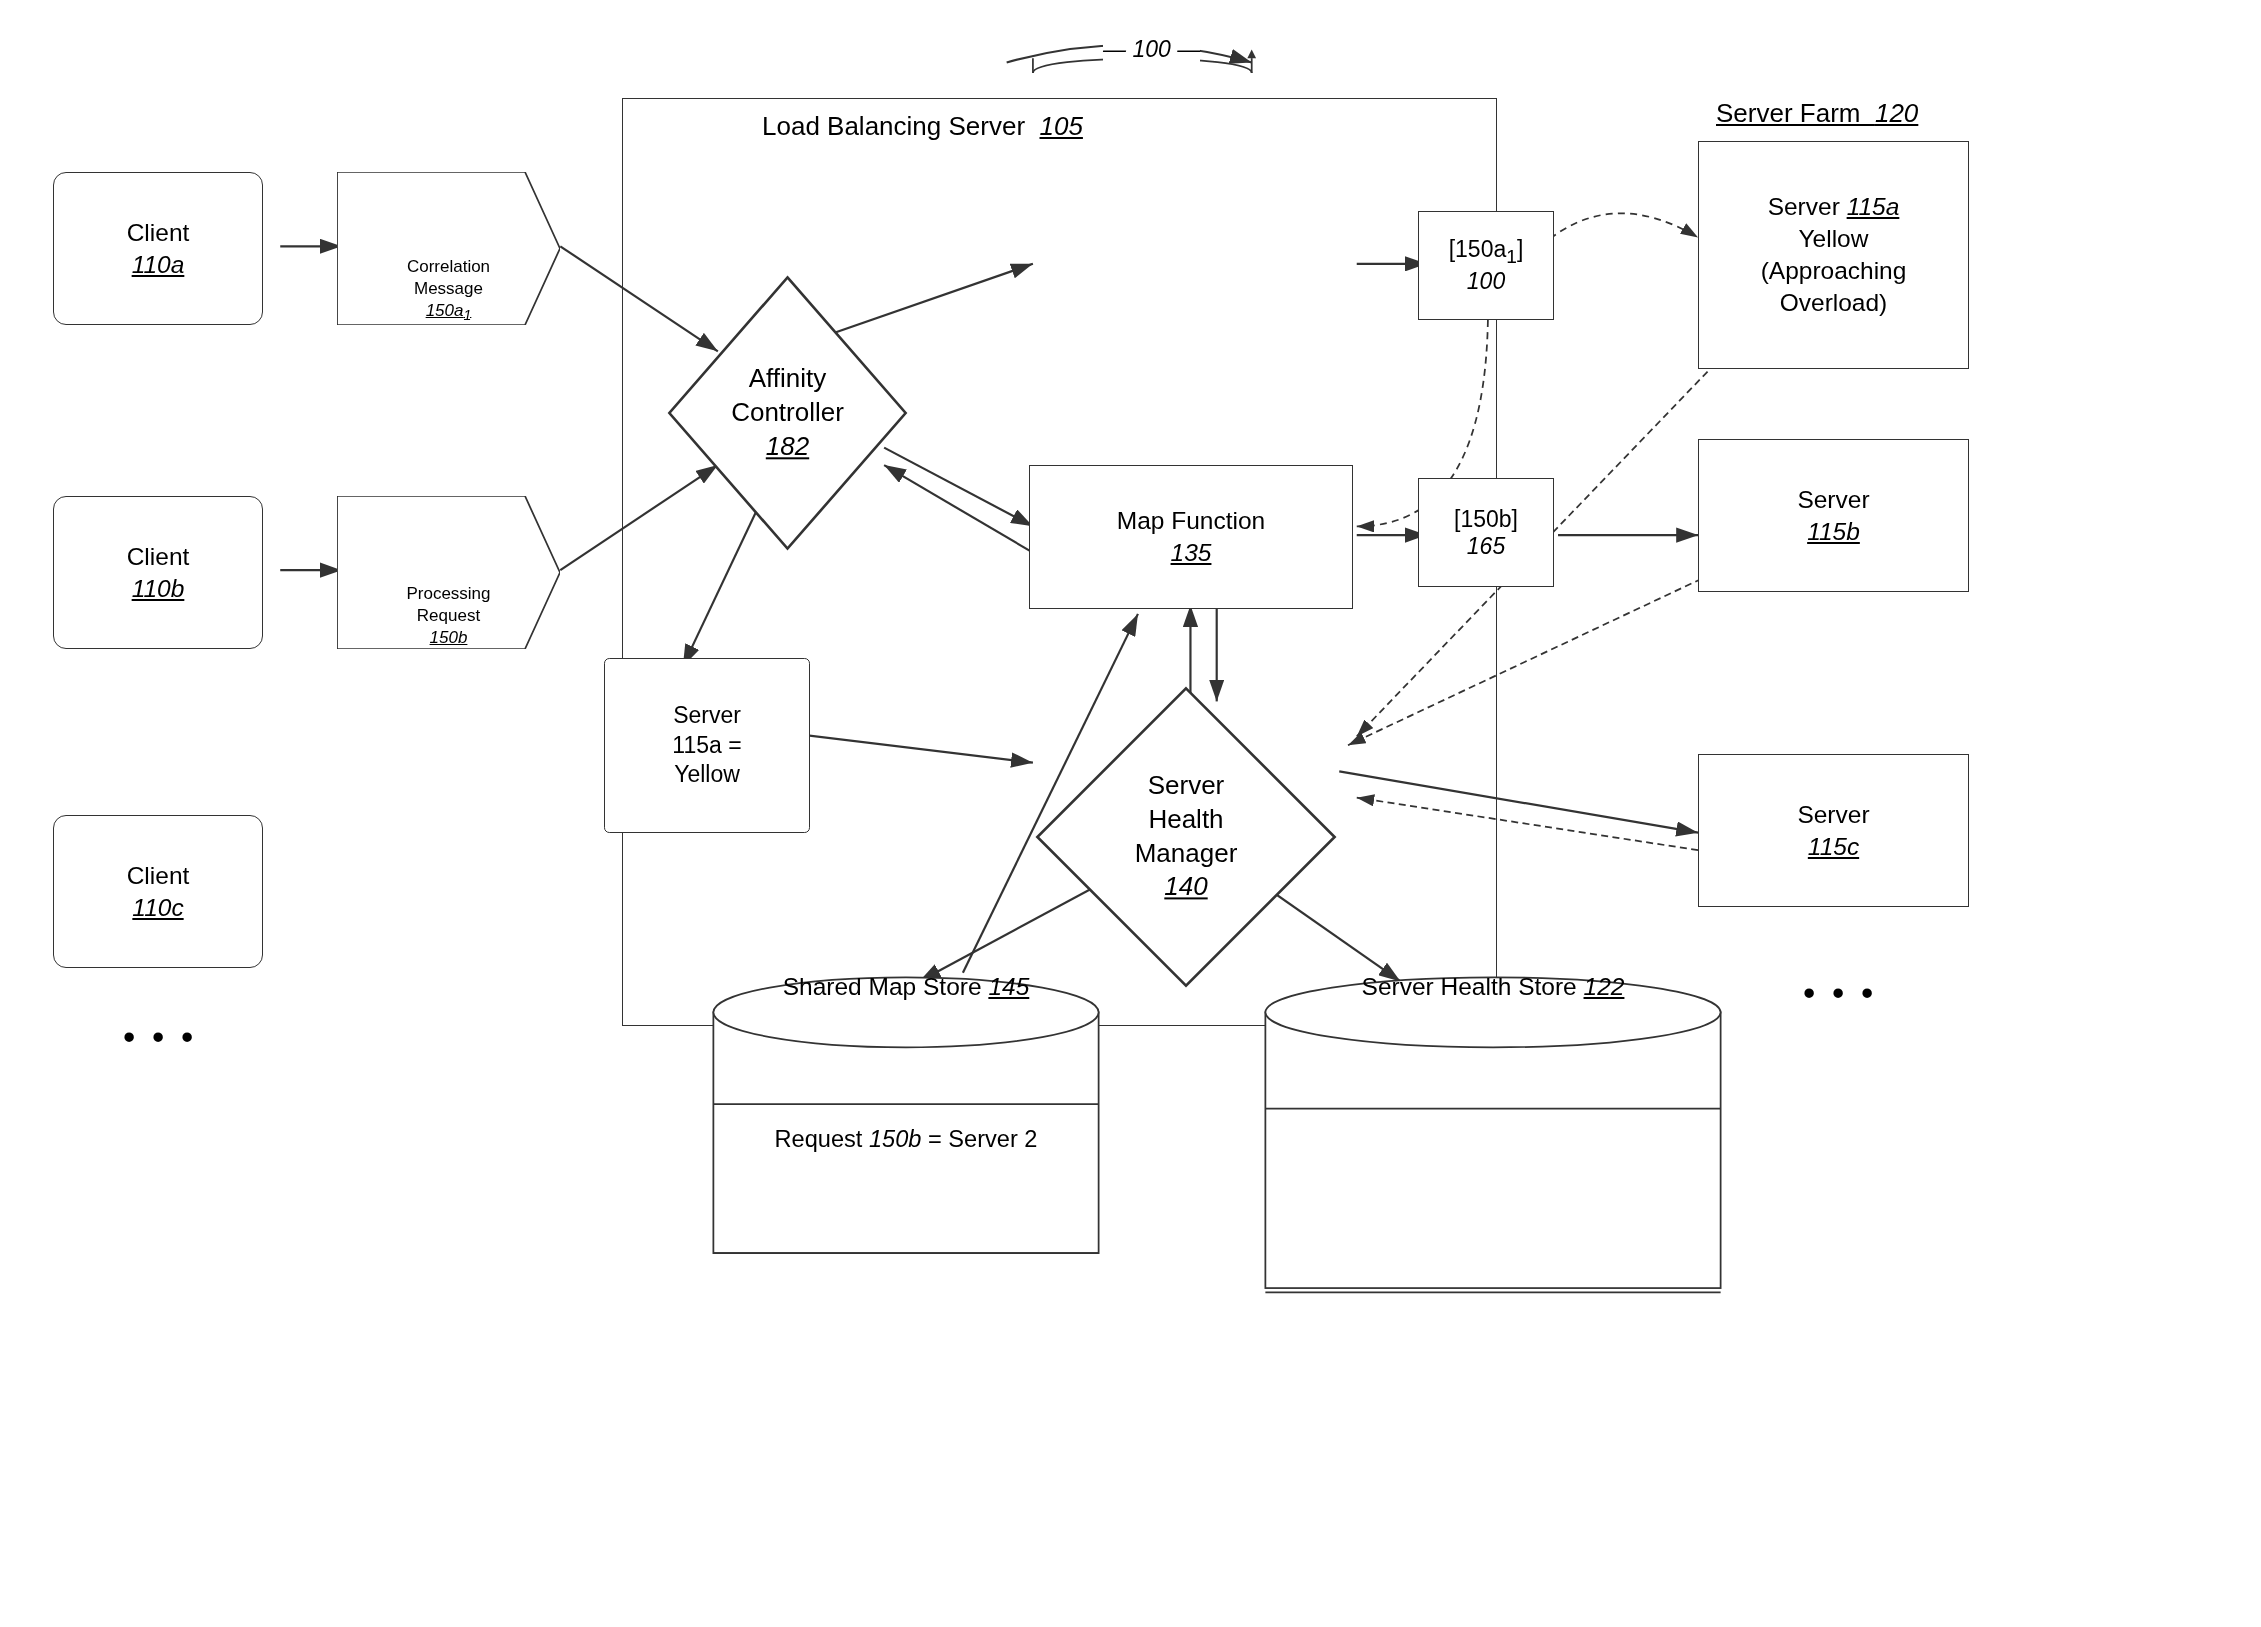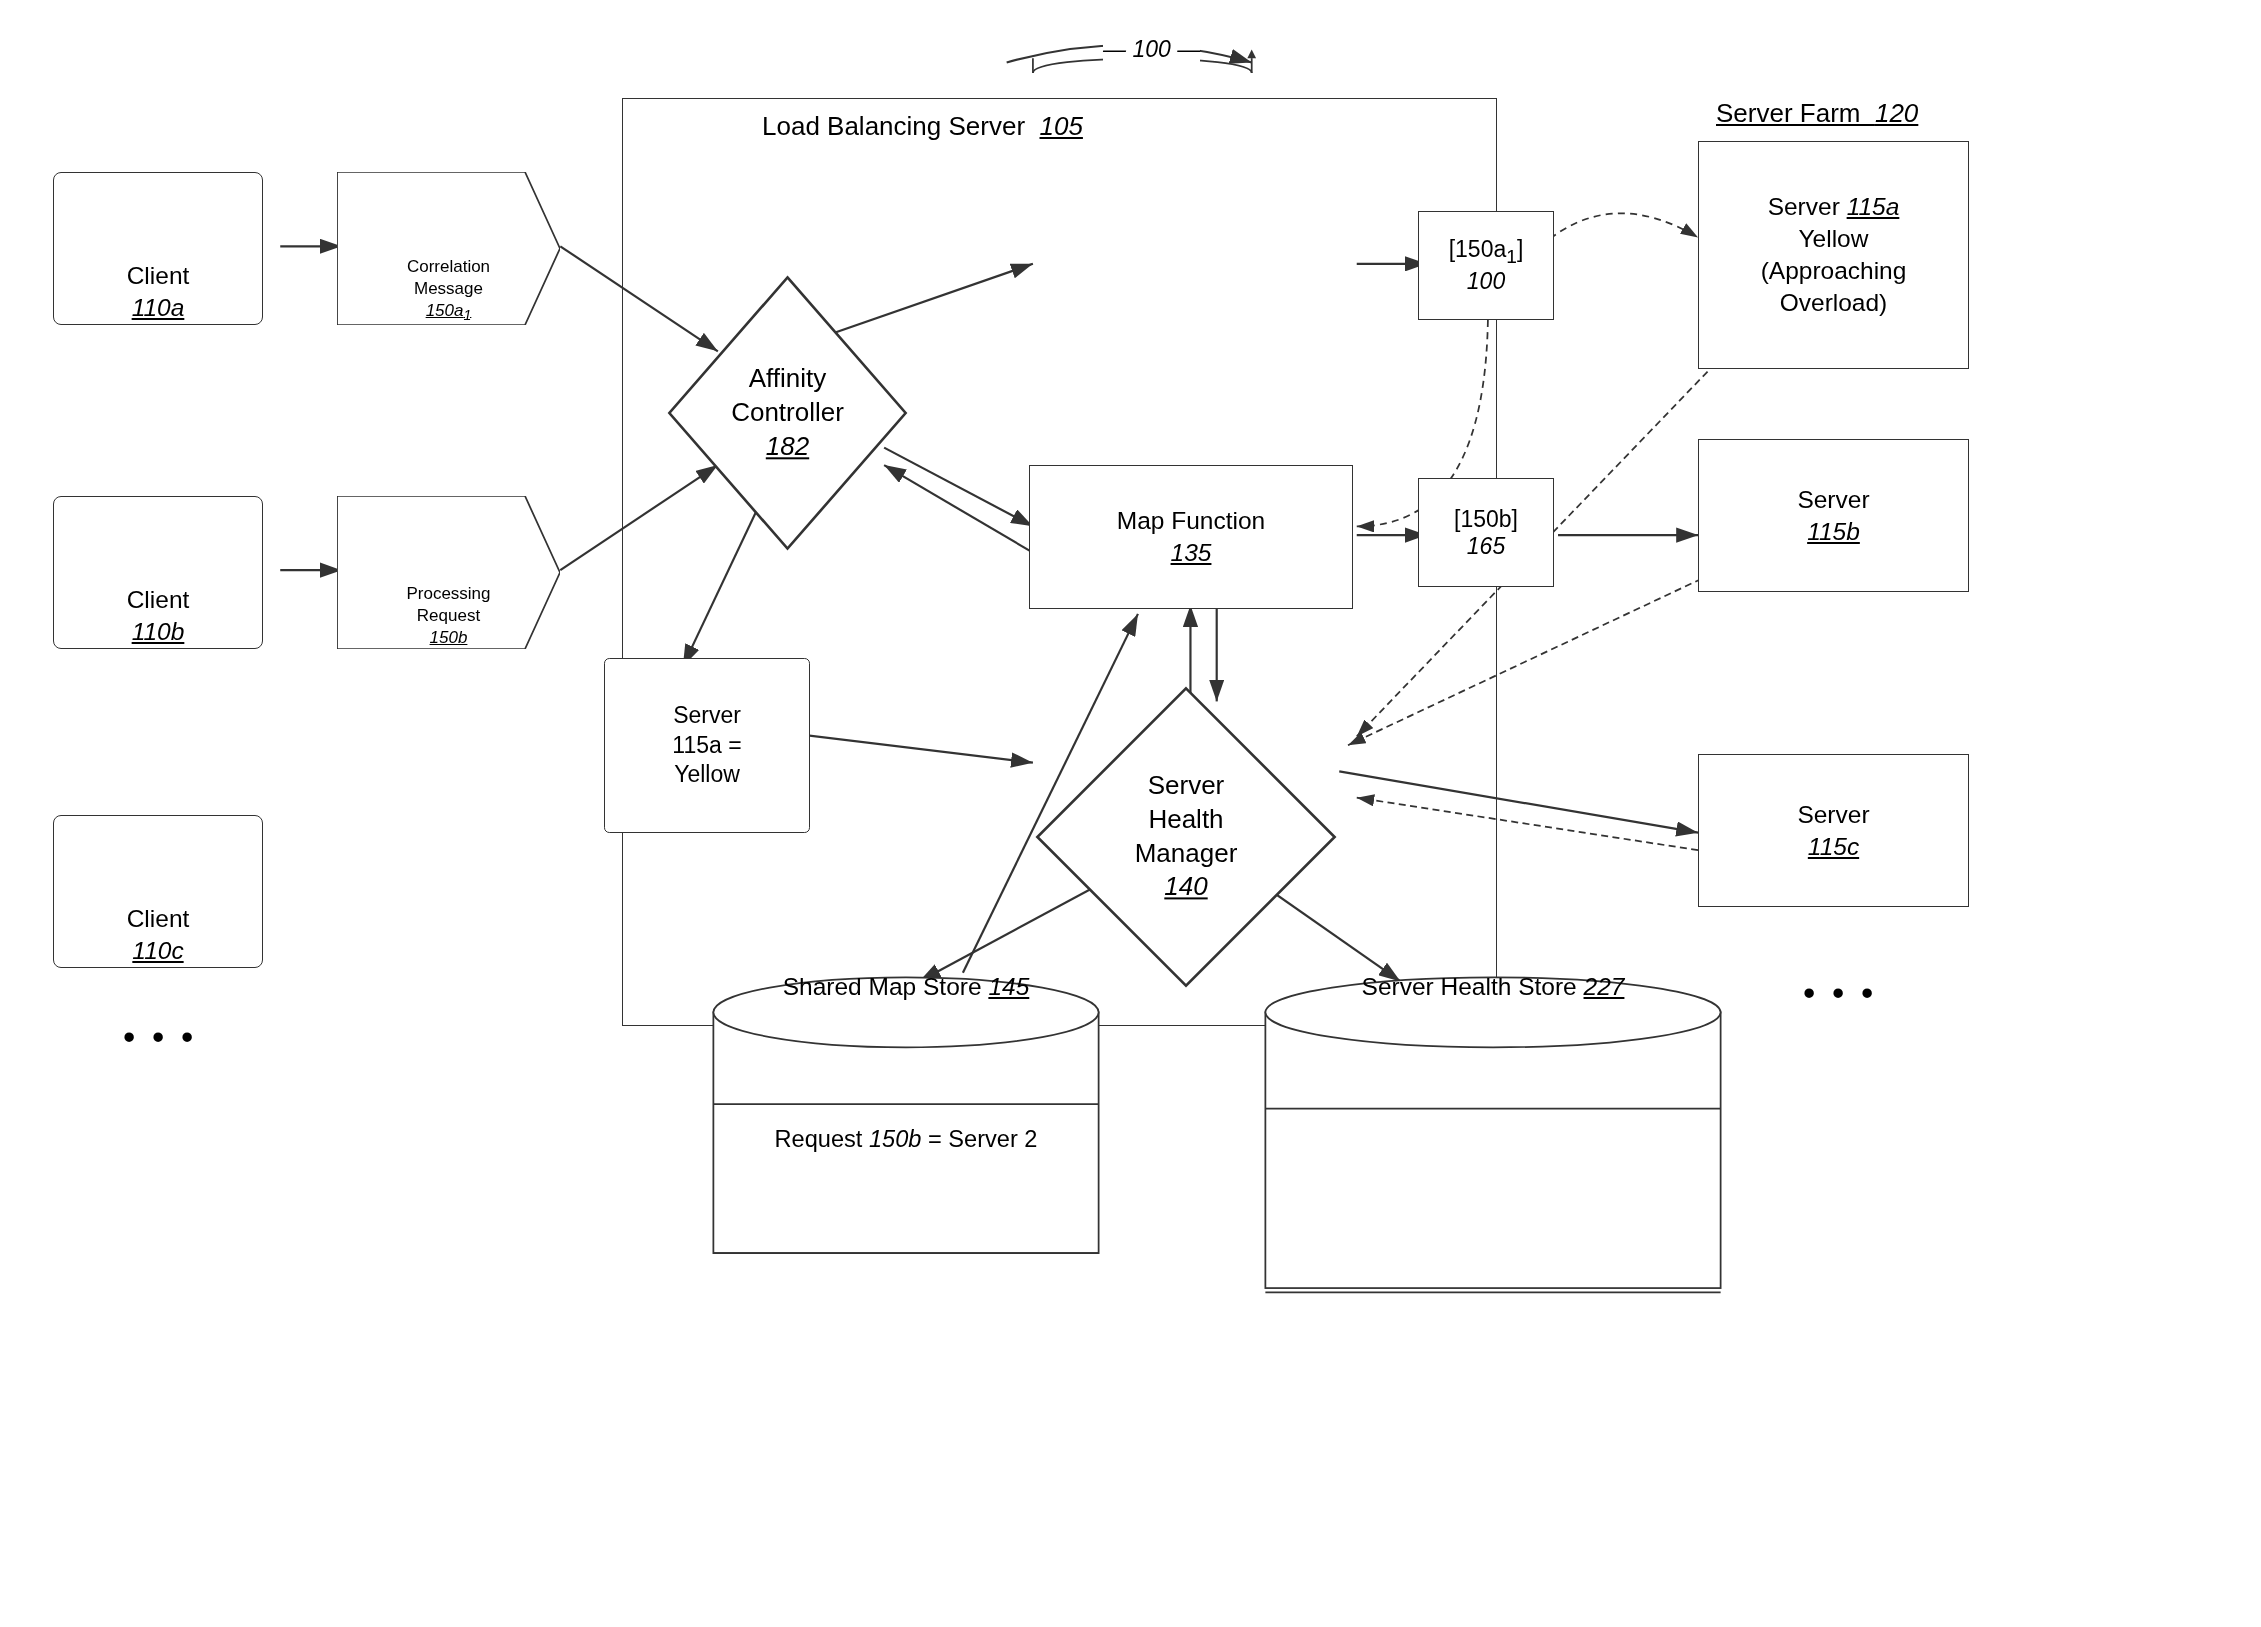--- a/index.html
+++ b/index.html
@@ -25,22 +25,21 @@
       background: #fff;
       display: flex;
       flex-direction: column;
       align-items: center;
       justify-content: center;
       text-align: center;
       font-size: 24.5px;
       line-height: 1.3;
     }
     .box-rounded {
-      border-radius: 8px;
-      justify-content: flex-end;
+      border-radius: 13px;
     }
     .box-dashed {
       border-style: dashed;
     }
     
     .diamond-container {
       position: absolute;
     }
     .diamond-text {
       position: absolute;
@@ -295,18 +294,18 @@
   </div>
 
   <div style="position:absolute; left:1261px; top:954px; width:464px; height:333px;">
     <svg width="464" height="333" viewBox="0 0 530 380">
       <rect x="5" y="55" width="520" height="315" fill="white" stroke="#333" stroke-width="2"></rect>
       <ellipse cx="265" cy="55" rx="260" ry="40" fill="white" stroke="#333" stroke-width="2"></ellipse>
       <line x1="5" y1="375" x2="525" y2="375" stroke="#333" stroke-width="2"></line>
       <line x1="5" y1="165" x2="525" y2="165" stroke="#333" stroke-width="2"></line>
     </svg>
     <div style="position:absolute; top:8.8px; left:0; width:464px; text-align:center; font-size:24.5px;">
-      Server Health Store <span class="ref"><em>227</em></span>
+      Server Health Store <span class="ref"><em>122</em></span>
     </div>
   </div>
 
 </div>
 
 
 </body></html>

